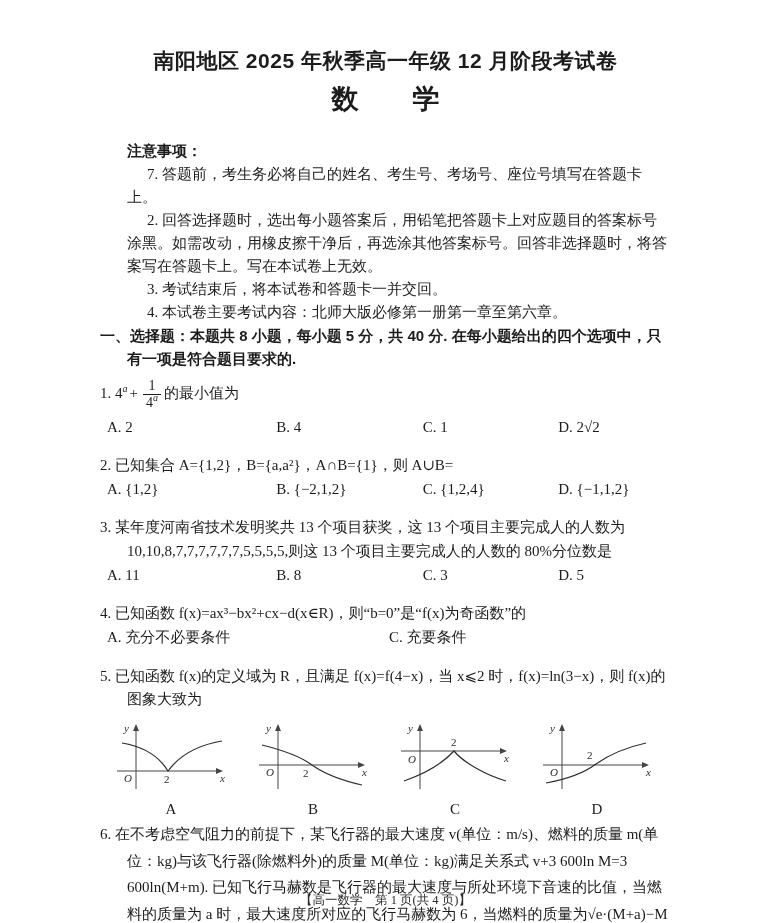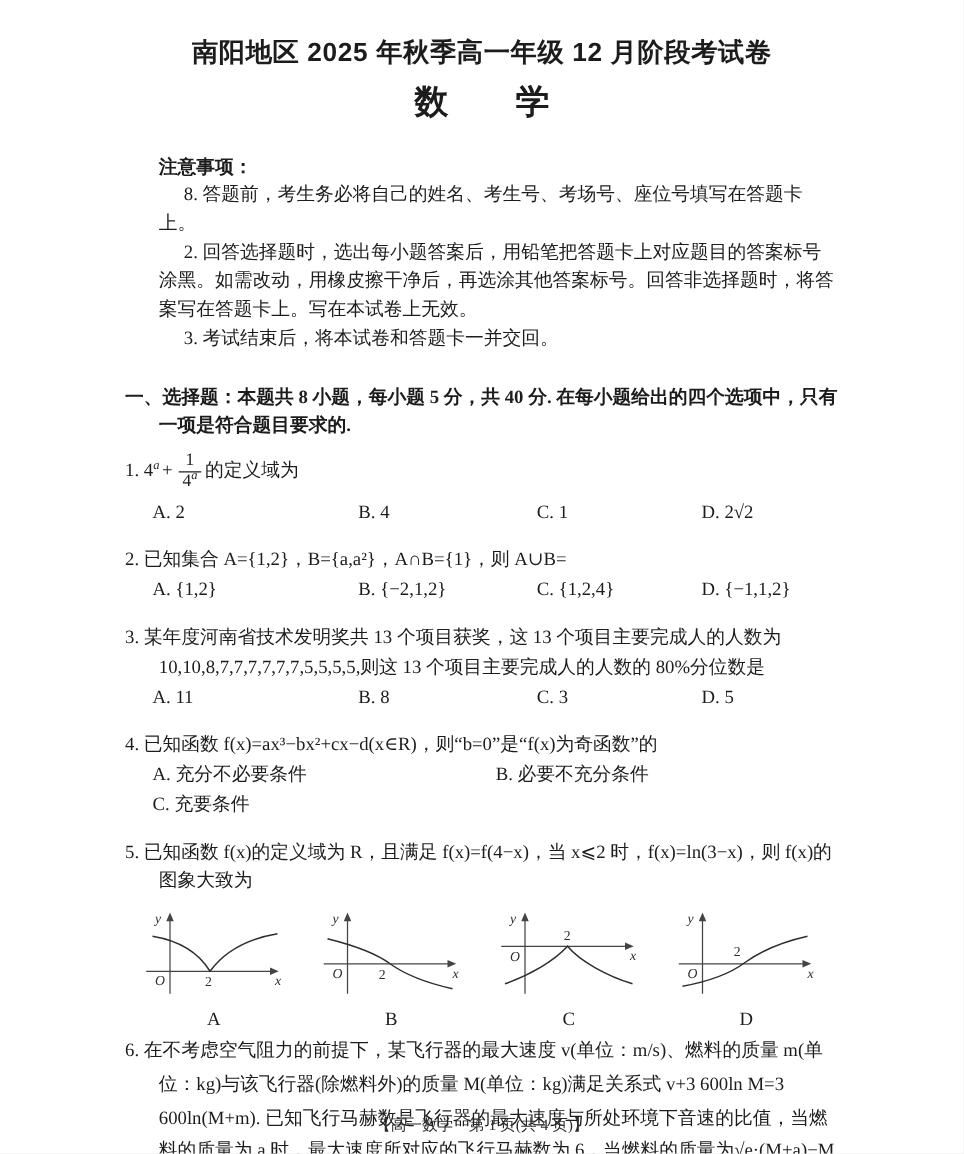--- a/index.html
+++ b/index.html
@@ -1,44 +1,44 @@
 <!DOCTYPE html>
 <html><head>
 <meta charset="utf-8">
 <style>
   html,body{margin:0;padding:0;background:#e9e9e9;}
   .page{
     width:771px;height:923px;margin:0 auto;background:#ffffff;
     font-family:"Liberation Serif","DejaVu Serif",serif;
     color:#1c1c1c;font-size:15px;box-sizing:border-box;
-    padding:30px 100px 0 100px;position:relative;overflow:hidden;
+    padding:48px 100px 0 100px;position:relative;overflow:hidden;
   }
   .title{
     text-align:center;font-family:"Liberation Sans","DejaVu Sans",sans-serif;
     font-weight:bold;font-size:21px;letter-spacing:0.5px;line-height:1.25;
   }
   .subject{
     text-align:center;font-family:Liberation Serif, serif;
     font-weight:bold;font-size:27px;margin-top:7px;white-space:pre;
   }
   .notice-heading{
     font-family:"Liberation Sans","DejaVu Sans",sans-serif;font-weight:bold;
     font-size:15px;margin:25px 0 2px 27px;
   }
   .note{margin-left:27px;text-indent:20px;line-height:1.53;}
   .section-heading{
-    font-family:Liberation Serif, serif;font-weight:bold;
-    font-size:15px;margin-top:24px;padding-left:27px;text-indent:-27px;line-height:1.55;
+    font-family:Liberation Sans, sans-serif;font-weight:bold;
+    font-size:15px;padding-left:27px;text-indent:-27px;line-height:1.55;
   }
   .question{padding-left:27px;text-indent:-27px;line-height:1.55;margin-top:15px;}
   .q1{margin-top:8px;margin-bottom:4px;}
   .q6{line-height:1.78;margin-top:3px;}
   .options{
     display:grid;grid-template-columns:30% 26% 24% 20%;
-    margin-left:22px;line-height:1.55;margin-top:1px;
+    margin-left:7px;line-height:1.55;margin-top:1px;
   }
   .options.cols2{grid-template-columns:50% 50%;}
   sup{font-size:10px;line-height:0;}
   .frac{display:inline-block;text-align:center;vertical-align:middle;margin:0 3px;text-indent:0;}
   .frac .fn{display:block;border-bottom:1px solid #1c1c1c;padding:0 3px;line-height:1.15;font-size:14px;}
   .frac .fd{display:block;padding:0 3px;line-height:1.15;font-size:14px;}
   .op{margin:0 2px;}
   .graphs{display:flex;gap:24px;margin:8px 0 0 12px;}
   .graph{text-align:center;}
   .glabel{font-size:15px;margin-top:0px;}
@@ -55,29 +55,30 @@
 </head>
 <body>
 
 <div class="page">
 
   <div class="title">南阳地区 2025 年秋季高一年级 12 月阶段考试卷</div>
   <div class="subject">数　　学</div>
 
   <div>
     <div class="notice-heading">注意事项：</div>
-    <div class="note">8. 答题前，考生务必将自己的姓名、考生号、考场号、座位号填写在答题卡上。</div>
+    <div class="note">7. 答题前，考生务必将自己的姓名、考生号、考场号、座位号填写在答题卡上。</div>
     <div class="note">2. 回答选择题时，选出每小题答案后，用铅笔把答题卡上对应题目的答案标号涂黑。如需改动，用橡皮擦干净后，再选涂其他答案标号。回答非选择题时，将答案写在答题卡上。写在本试卷上无效。</div>
     <div class="note">3. 考试结束后，将本试卷和答题卡一并交回。</div>
+    <div class="note">4. 本试卷主要考试内容：北师大版必修第一册第一章至第六章。</div>
   </div>
 
   <div class="section-heading">一、选择题：本题共 8 小题，每小题 5 分，共 40 分. 在每小题给出的四个选项中，只有一项是符合题目要求的.</div>
 
   <div class="question q1">
-    <span><span>1. 4</span><sup class="it">a</sup><span class="op">+</span><span class="frac"><span class="fn">1</span><span class="fd"><span>4</span><sup class="it">a</sup></span></span><span>的定义域为</span></span>
+    <span><span>1. 4</span><sup class="it">a</sup><span class="op">+</span><span class="frac"><span class="fn">1</span><span class="fd"><span>4</span><sup class="it">a</sup></span></span><span>的最小值为</span></span>
   </div>
   <div class="options">
     <span>A. 2</span>
     <span>B. 4</span>
     <span>C. 1</span>
     <span>D. 2√2</span>
   </div>
 
   <div class="question">
     <span>2. 已知集合 A={1,2}，B={a,a²}，A∩B={1}，则 A∪B=</span>
@@ -97,21 +98,20 @@
     <span>B. 8</span>
     <span>C. 3</span>
     <span>D. 5</span>
   </div>
 
   <div class="question">
     <span>4. 已知函数 f(x)=ax³−bx²+cx−d(x∈R)，则“b=0”是“f(x)为奇函数”的</span>
   </div>
   <div class="options cols2">
     <span>A. 充分不必要条件</span>
-    <span>B. 必要不充分条件</span>
     <span>C. 充要条件</span>
   </div>
 
   <div class="question">
     <span>5. 已知函数 f(x)的定义域为 R，且满足 f(x)=f(4−x)，当 x⩽2 时，f(x)=ln(3−x)，则 f(x)的图象大致为</span>
   </div>
   <div class="graphs">
 
     <div class="graph">
       <svg width="118" height="78" viewBox="0 0 118 78">

